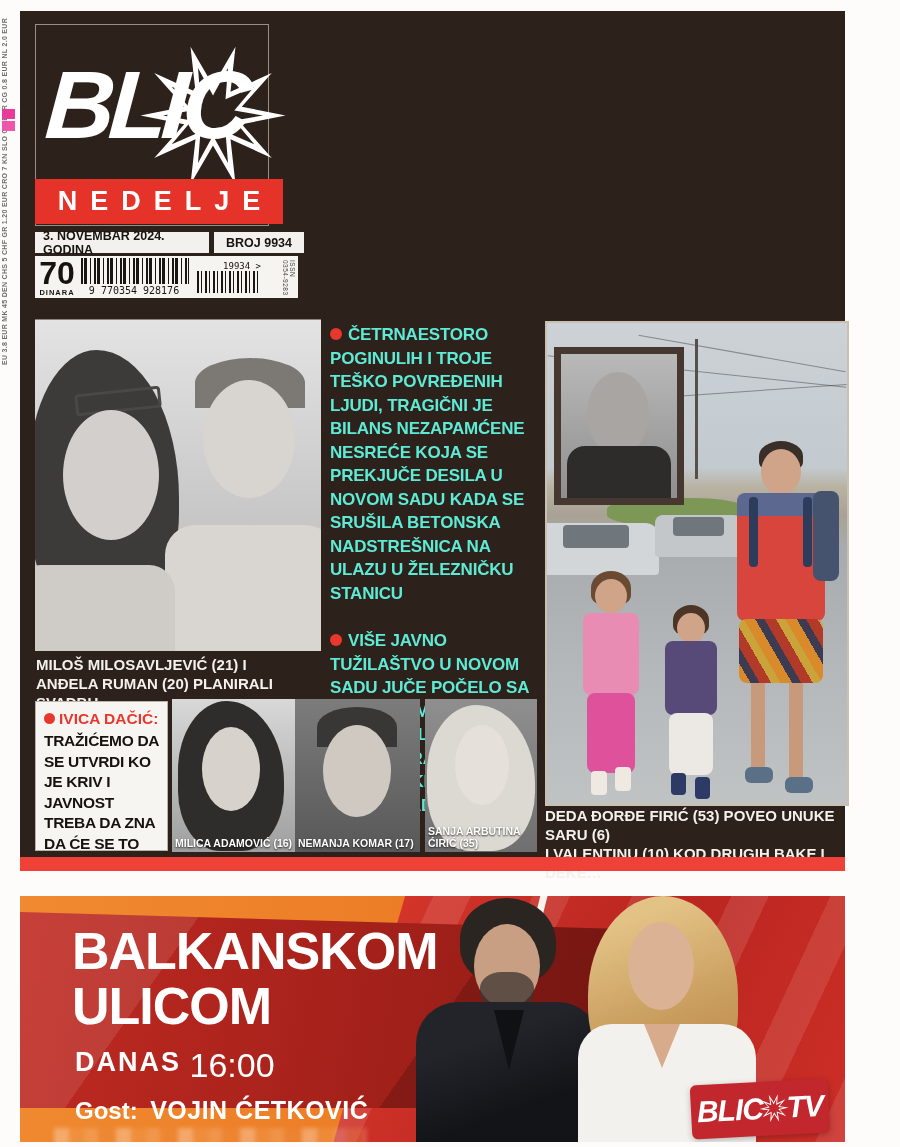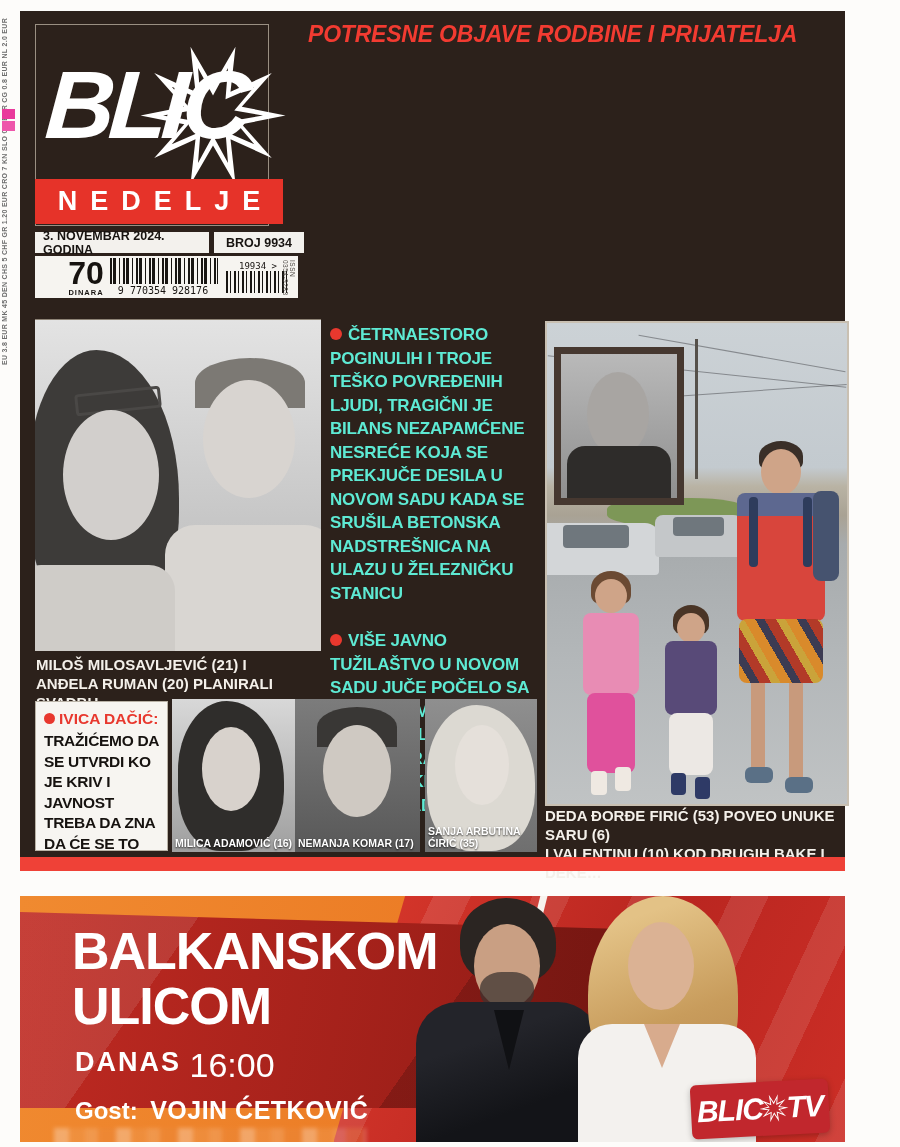--- a/index.html
+++ b/index.html
@@ -29,28 +29,28 @@
     background:#e63329;display:flex;align-items:center;justify-content:center;}
   .nedelje-band span{color:#fff;font-weight:900;font-size:27px;letter-spacing:13px;
     margin-right:-13px;}
   .date-row{position:absolute;left:15px;top:221px;height:21px;display:flex;}
   .date-cell{background:#f3f1ed;color:#171310;font-weight:700;font-size:12.5px;
     display:flex;align-items:center;padding:0 8px;}
   .date-cell.d{width:158px;}
   .date-cell.i{width:74px;margin-left:5px;justify-content:center;}
   .price-row{position:absolute;left:15px;top:245px;width:263px;height:42px;background:#f6f4f0;
     display:flex;align-items:center;}
-  .dinara{width:44px;text-align:center;line-height:1;margin-left:29px;}
+  .dinara{width:44px;text-align:center;line-height:1;}
   .dinara .v{font-size:32px;font-weight:900;color:#171310;display:block;}
   .dinara .u{font-size:7.5px;font-weight:900;color:#171310;display:block;letter-spacing:1px;}
   .barcode{height:26px;width:108px;margin-left:2px;
     background:repeating-linear-gradient(90deg,#181512 0 2px,#f6f4f0 2px 3px,#181512 3px 6px,#f6f4f0 6px 9px,#181512 9px 10px,#f6f4f0 10px 13px);}
   .bc-wrap{display:flex;flex-direction:column;align-items:center;}
   .bc-digits{font-family:"DejaVu Sans Mono",monospace;font-size:10px;color:#171310;margin-top:1px;}
-  .bc2-wrap{display:flex;flex-direction:column;align-items:center;margin-left:8px;}
+  .bc2-wrap{display:flex;flex-direction:column;align-items:flex-end;margin-left:8px;}
   .bc2-label{font-family:"DejaVu Sans Mono",monospace;font-size:9px;color:#171310;}
   .barcode2{height:22px;width:64px;
     background:repeating-linear-gradient(90deg,#181512 0 2px,#f6f4f0 2px 4px,#181512 4px 5px,#f6f4f0 5px 8px);}
   .issn{position:absolute;right:2px;top:4px;font-size:6.5px;color:#4a4540;
     writing-mode:vertical-rl;letter-spacing:.5px;}
 
   
   .kicker{position:absolute;left:288px;top:10px;color:#f23b31;font-weight:900;
     font-style:italic;font-size:23px;line-height:27px;letter-spacing:-.2px;}
   .headline{position:absolute;left:266px;top:72px;color:#ffffff;font-weight:900;
@@ -214,21 +214,20 @@
         <div class="bc-digits">9 770354 928176</div>
       </div>
       <div class="bc2-wrap">
         <div class="bc2-label">19934 &gt;</div>
         <div class="barcode2"></div>
       </div>
       <div class="issn">ISSN 0354-9283</div>
     </div>
 
     <div class="kicker">
-      <div>POTRESNE OBJAVE RODBINE I PRIJATELJA</div>
     </div>
 
     <div class="photo couple-photo">
       <div class="head hair-w"></div>
       <div class="glasses"></div>
       <div class="head face-w"></div>
       <div class="hair-m"></div>
       <div class="head face-m"></div>
       <div class="shirt"></div>
       <div class="shirt2"></div>

